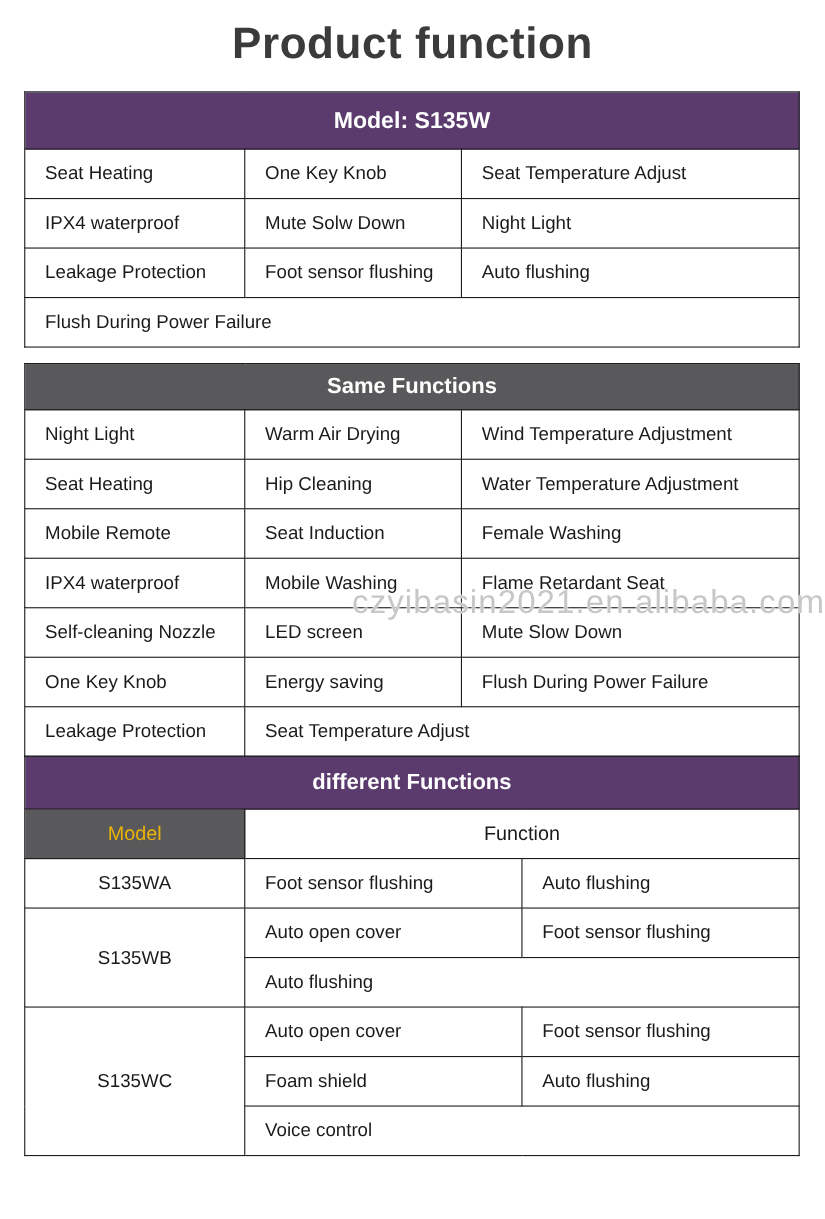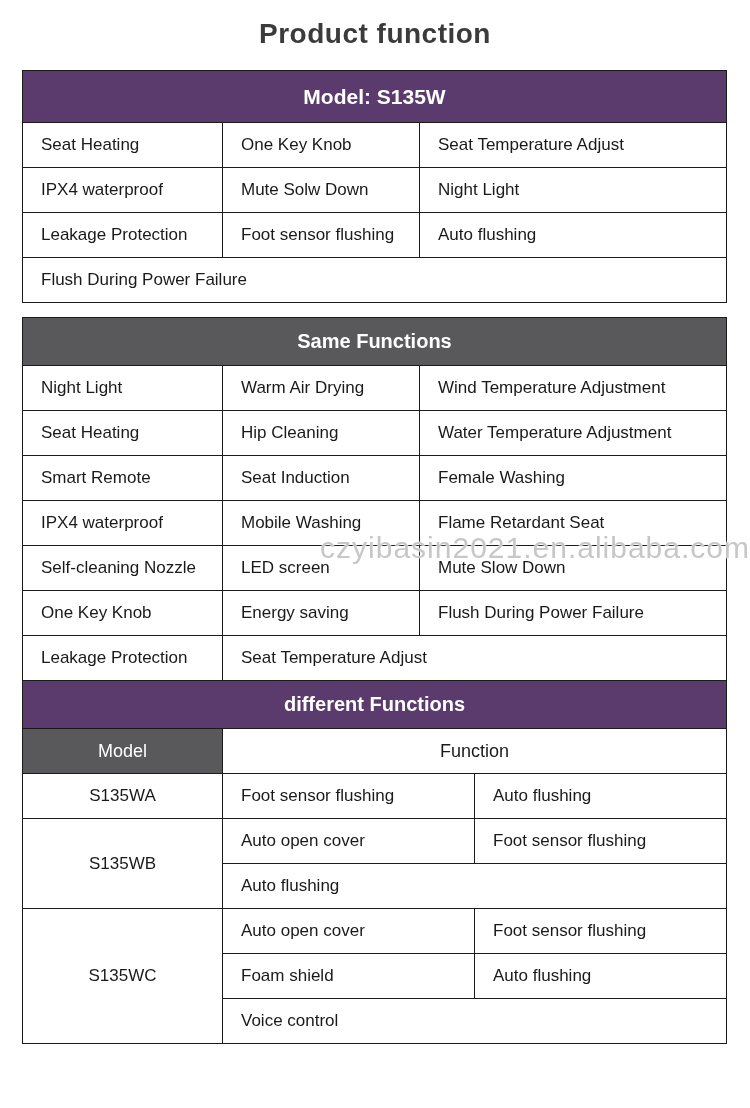--- a/index.html
+++ b/index.html
@@ -8,21 +8,21 @@
     background: #ffffff;
     font-family: "Liberation Sans", sans-serif;
     color: #1a1a1a;
     overflow: hidden;
     position: relative;
   }
   .page { position: relative; width: 750px; height: 1108px; }
 
   h1.title {
     text-align: center;
-    font-size: 28px;
+    font-size: 40px;
     font-weight: 600;
     color: #3b3b3b;
     padding: 18px 0 20px 0;
     letter-spacing: 0.5px;
   }
 
   table {
     border-collapse: collapse;
     width: 704px;
     margin-left: 22px;
@@ -46,35 +46,35 @@
     text-align: center;
     height: 52px;
     padding: 0;
   }
   th.gray {
     background: #59585a;
     color: #ffffff;
     font-size: 20px;
     font-weight: 700;
     text-align: center;
-    height: 36px;
-    padding: 12px;
+    height: 42px;
+    padding: 0;
   }
   th.diffhead {
     background: #5b3b6e;
     color: #ffffff;
     font-size: 20px;
     font-weight: 700;
     text-align: center;
     height: 40px;
     padding: 12px;
   }
   td.model-head {
     background: #59585a;
-    color: #ffffff;
+    color: #eab308;
     font-size: 18px;
     text-align: center;
     padding: 0;
   }
   td.func-head {
     font-size: 18px;
     text-align: center;
     padding: 0;
   }
   td.model-cell {
@@ -160,21 +160,21 @@
       <td>Night Light</td>
       <td>Warm Air Drying</td>
       <td>Wind Temperature Adjustment</td>
     </tr>
     <tr>
       <td>Seat Heating</td>
       <td>Hip Cleaning</td>
       <td>Water Temperature Adjustment</td>
     </tr>
     <tr>
-      <td>Smart Remote</td>
+      <td>Mobile Remote</td>
       <td>Seat Induction</td>
       <td>Female Washing</td>
     </tr>
     <tr>
       <td>IPX4 waterproof</td>
       <td>Mobile Washing</td>
       <td>Flame Retardant Seat</td>
     </tr>
     <tr>
       <td>Self-cleaning Nozzle</td>

